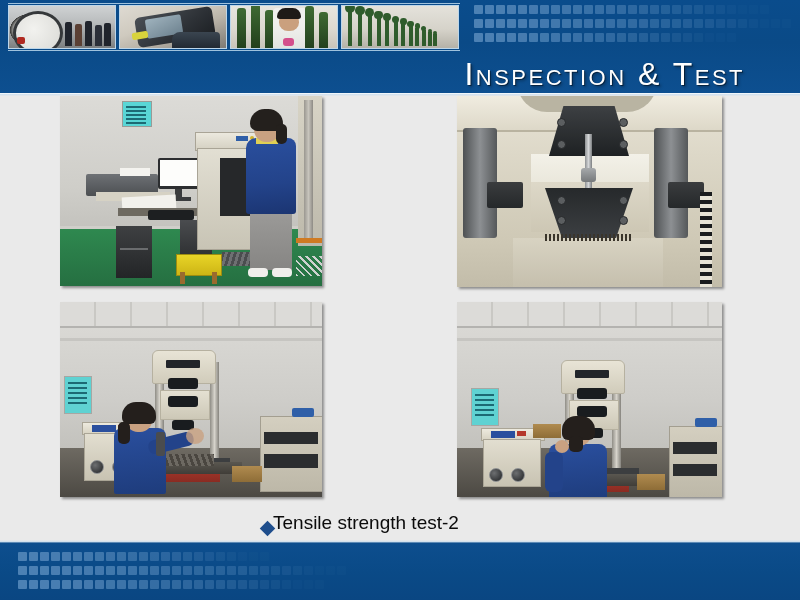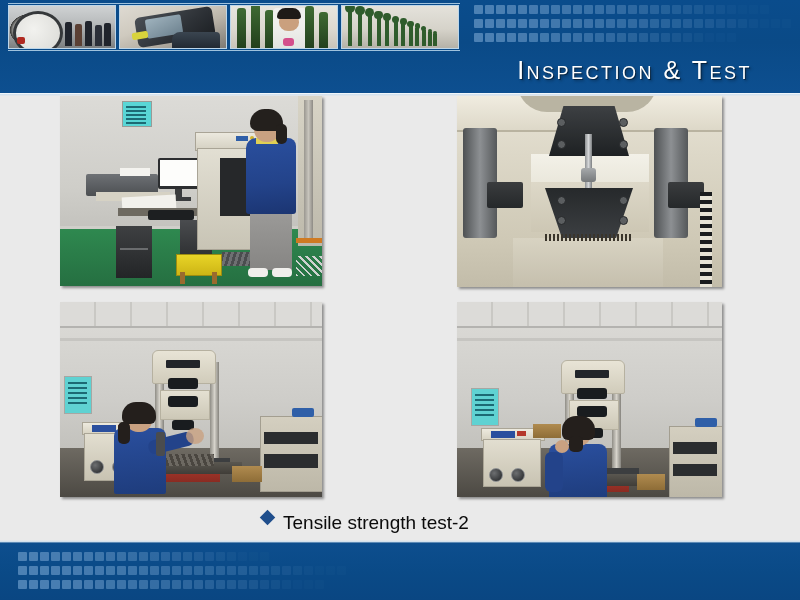--- a/index.html
+++ b/index.html
@@ -132,24 +132,24 @@
   }
   .sq {
     position: absolute;
     width: 9px; height: 9px;
     background: #4c81b4;
     border-radius: 1px;
   }
 
   .header-title {
     position: absolute;
-    right: 48px;
+    right: 55px;
     top: 56px;
     color: #ffffff;
-    font-size: 25px;
+    font-size: 32px;
     font-family: "Liberation Sans", sans-serif;
     font-weight: 400;
     letter-spacing: 2.5px;
     font-variant: small-caps;
     text-shadow: 1px 1px 0 rgba(0,0,0,0.45), 2px 2px 3px rgba(0,0,0,0.35);
     white-space: nowrap;
   }
 
   
   .photo {
@@ -258,22 +258,21 @@
   .rm-bench { position:absolute; background:linear-gradient(180deg,#5a5750,#403d38);}
   .rm-parts { position:absolute; background:repeating-linear-gradient(70deg,#4a4640 0 3px,#6d6962 3px 6px);}
   .rm-box { position:absolute; background:linear-gradient(180deg,#b08b4f,#8e6d37);}
 
   
   .caption {
     position: absolute;
     left: 262px;
     top: 512px;
     display: flex;
-    align-items: flex-start;
-    gap: 10px;
+    align-items: flex-end;
   }
   .caption-bullet {
     width: 11px; height: 11px;
     background: #1f4e8c;
     transform: rotate(45deg);
     flex: 0 0 auto;
   }
   .caption-text {
     font-size: 19px;
     color: #0b0b0b;

